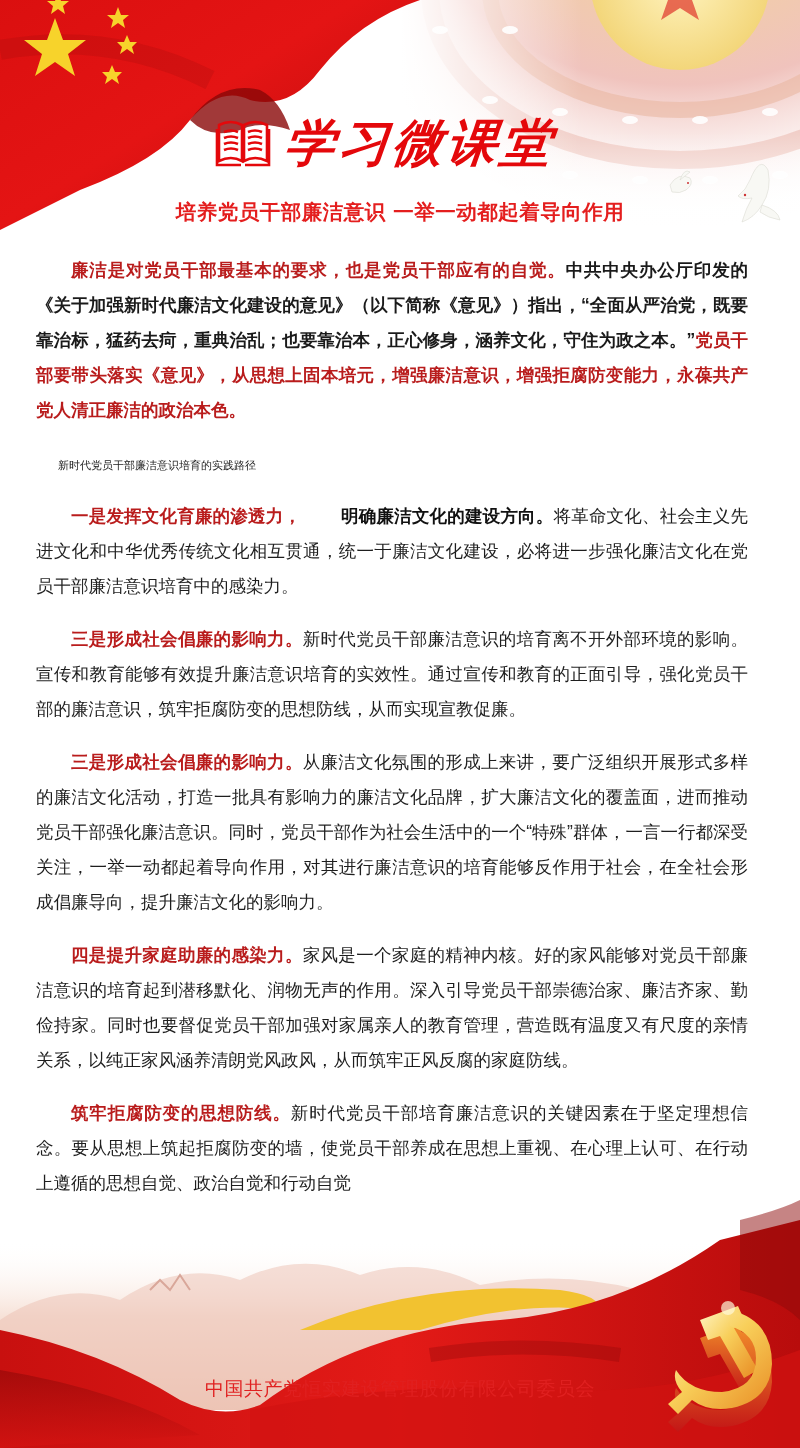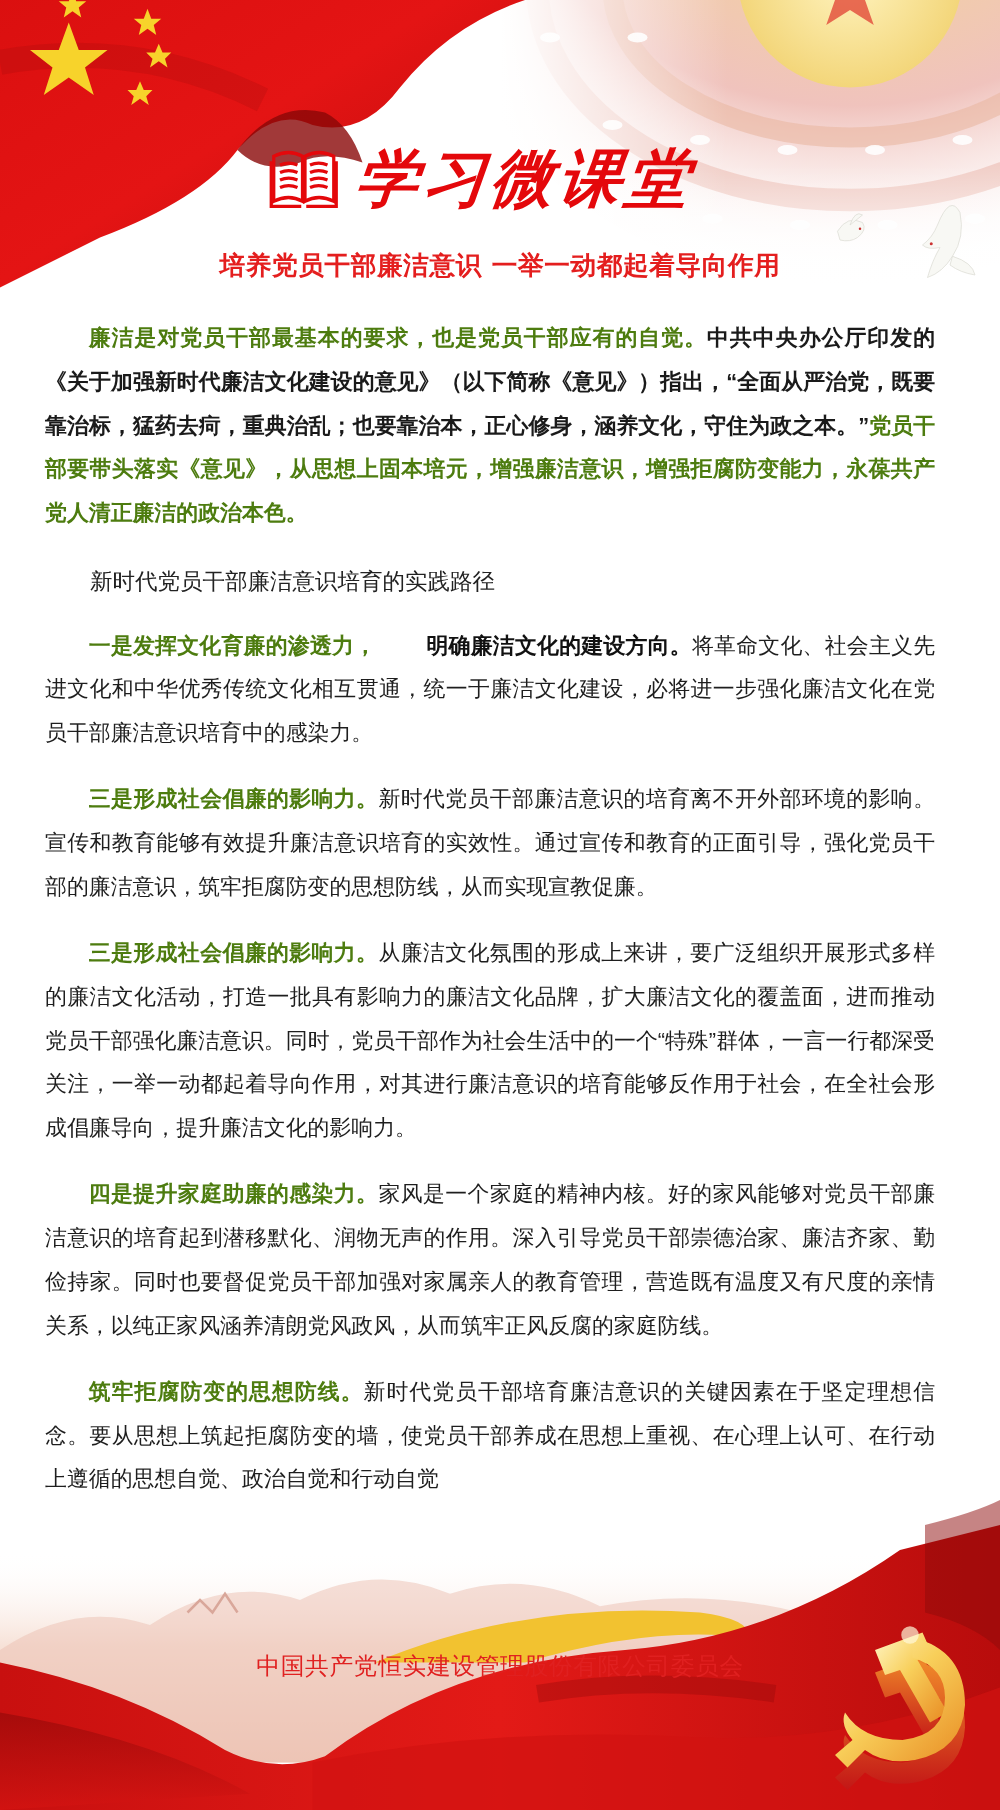--- a/index.html
+++ b/index.html
@@ -18,31 +18,31 @@
                color: #e4080b; font-size: 50px; letter-spacing: 4px; line-height: 1; transform: skewX(-6deg); }
 
   .subtitle { position: absolute; left: 0; width: 800px; top: 198px; text-align: center;
               color: #e41e1e; font-weight: bold; font-size: 20.5px; letter-spacing: 0.5px; }
 
   
   .article { position: absolute; left: 36px; top: 253px; width: 712px; color: #1a1a1a;
              font-family: "Liberation Sans", "DejaVu Sans", sans-serif; font-weight: bold;
              font-size: 17.5px; line-height: 35px; text-align: justify; }
   .para { text-indent: 2em; margin-bottom: 18px; }
-  .red { color: #4d7c0f; }
-  .section-heading { text-indent: 2em; font-weight: normal; color: #222; font-size: 18px; margin-top: 1px; margin-bottom: 16px; }
+  .red { color: #b91c1c; }
+  .section-heading { text-indent: 2em; font-weight: normal; color: #222; font-size: 11px; margin-top: 1px; margin-bottom: 16px; }
   .p-intro { margin-bottom: 20px; }
   .p1 { font-weight: normal; }
   .p1 .lead-b { font-weight: bold; color: #111; padding-left: 40px; }
   .p1 .red { font-weight: bold; }
   .light { font-weight: normal; color: #1e1e1e; }
 
   
   .footer-bg { position: absolute; left: 0; top: 1180px; width: 800px; height: 268px; overflow: hidden; }
-  .footer-org { position: absolute; left: 0; width: 800px; top: 1320px; text-align: center;
+  .footer-org { position: absolute; left: 0; width: 800px; top: 1376px; text-align: center;
                 color: #e02020; font-family: "DejaVu Serif", "Liberation Serif", serif; font-size: 19px; letter-spacing: 0.5px; }
   .party-emblem { position: absolute; left: 660px; top: 1300px; width: 130px; height: 140px; }
 </style>
 </head>
 <body>
 
 <div class="header-bg">
 
   <svg class="hall-ceiling" viewBox="0 0 520 360">
     <defs>

